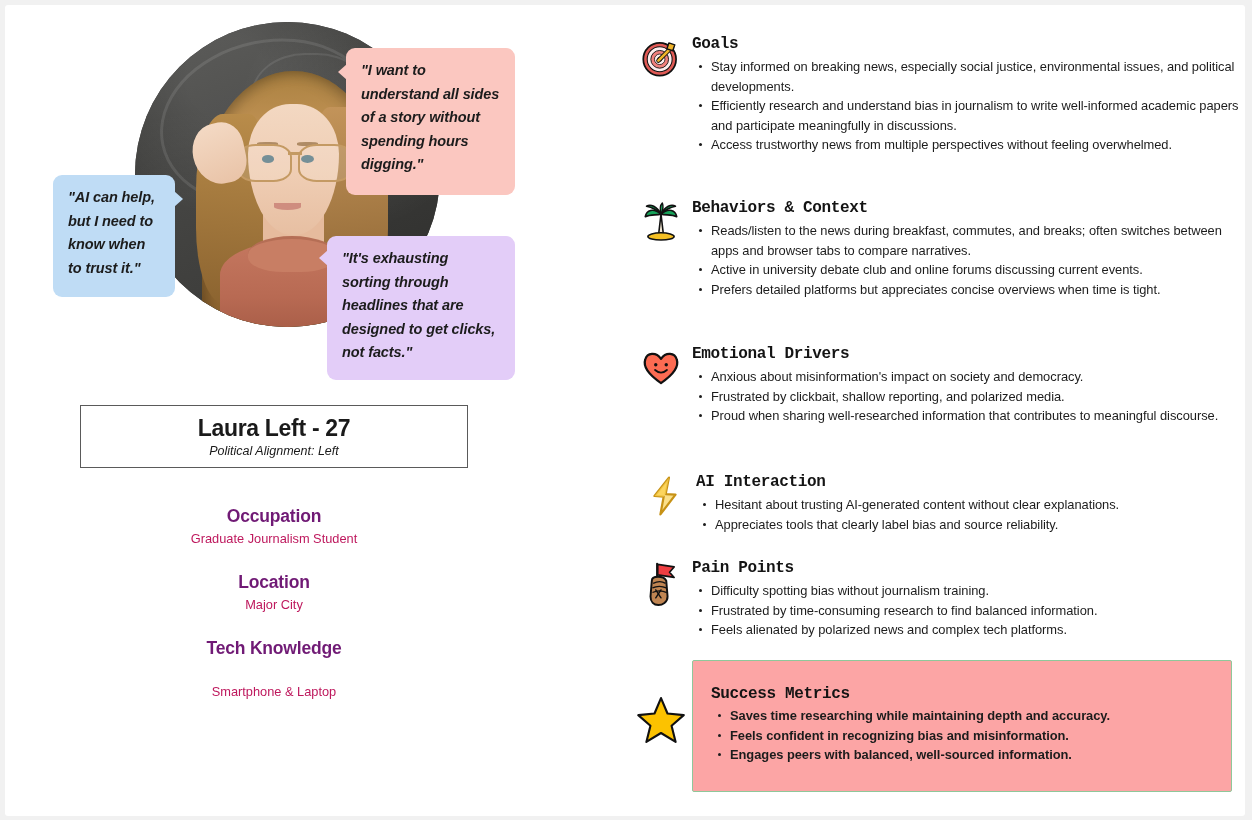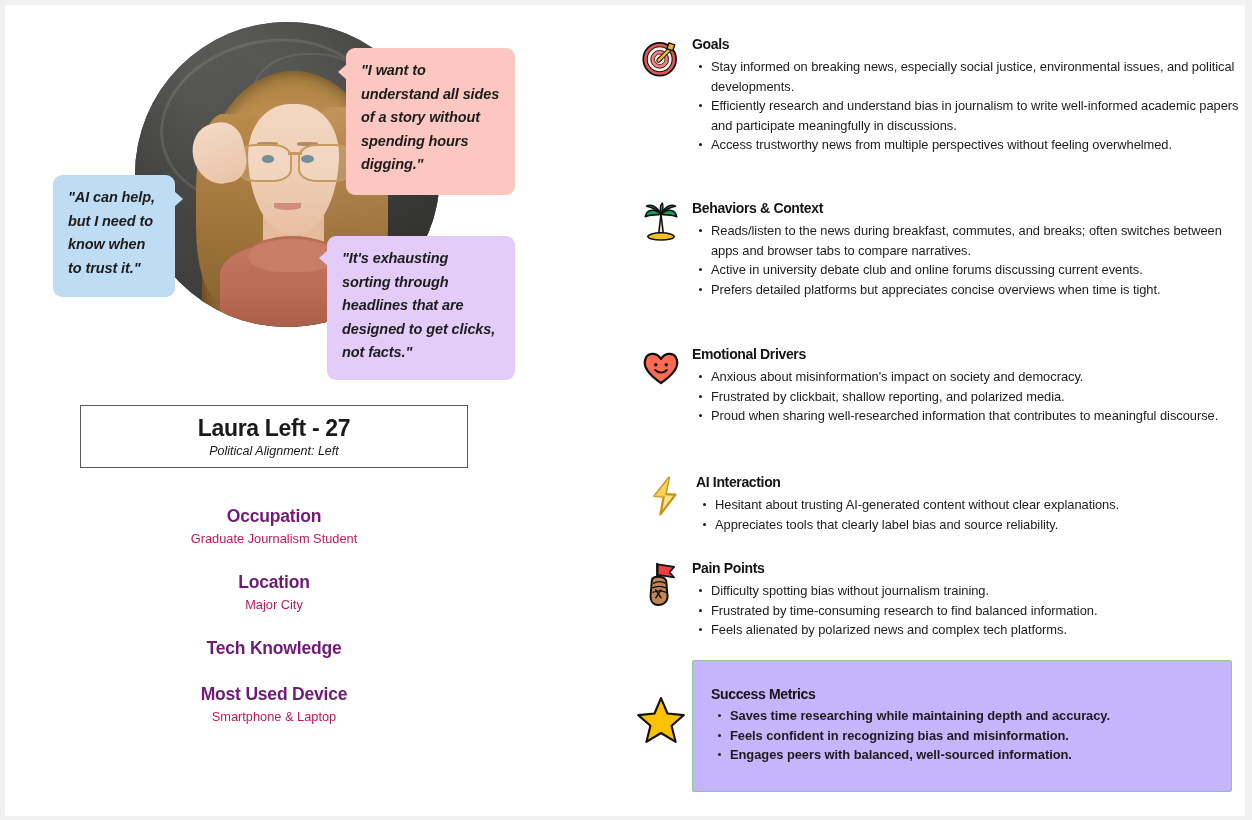--- a/index.html
+++ b/index.html
@@ -333,26 +333,27 @@
     display: flex;
     justify-content: center;
     align-items: flex-start;
     padding-top: 4px;
   }
   .sec-body {
     flex: 1;
     padding-right: 8px;
   }
   .sec-title {
-    font-size: 14px;
+    font-size: 16px;
     font-weight: bold;
     color: #141414;
     letter-spacing: -0.35px;
     margin: 0 0 2px 0;
     line-height: 22px;
+    font-family: Liberation Mono, monospace;
   }
   ul.bullets {
     margin: 0;
     padding-left: 19px;
     list-style: none;
   }
   ul.bullets li {
     position: relative;
     font-size: 12.9px;
     line-height: 19.5px;
@@ -373,21 +374,21 @@
 
   
   #sec-goals      { position:absolute; top: 28px;  left: 0; width: 620px; }
   #sec-behaviors  { position:absolute; top: 192px; left: 0; width: 620px; }
   #sec-emotional  { position:absolute; top: 338px; left: 0; width: 620px; }
   #sec-ai         { position:absolute; top: 466px; left: 4px; width: 620px; }
   #sec-pain       { position:absolute; top: 552px; left: 0; width: 620px; }
   #sec-success    { position:absolute; top: 655px; left: 0; width: 620px; }
 
   .success-box {
-    background: #c4b5fd;
+    background: #fca5a5;
     border: 1px solid #8fc79a;
     border-radius: 2px;
     padding: 22px 20px 26px 18px;
     box-sizing: border-box;
     width: 540px;
   }
   .success-box .sec-title { margin-bottom: 1px; }
   .success-box ul.bullets li {
     font-weight: bold;
     font-size: 12.9px;
@@ -456,21 +457,20 @@
           <div class="fact-value">Graduate Journalism Student</div>
         </div>
         <div class="fact">
           <div class="fact-label">Location</div>
           <div class="fact-value">Major City</div>
         </div>
         <div class="fact">
           <div class="fact-label">Tech Knowledge</div>
         </div>
         <div class="fact">
-          <div class="fact-label">Most Used Device</div>
           <div class="fact-value">Smartphone &amp; Laptop</div>
         </div>
       </div>
 
     </div>
 
     <div class="right-col">
 
       <div class="section" id="sec-goals">
         <div class="sec-icon">

